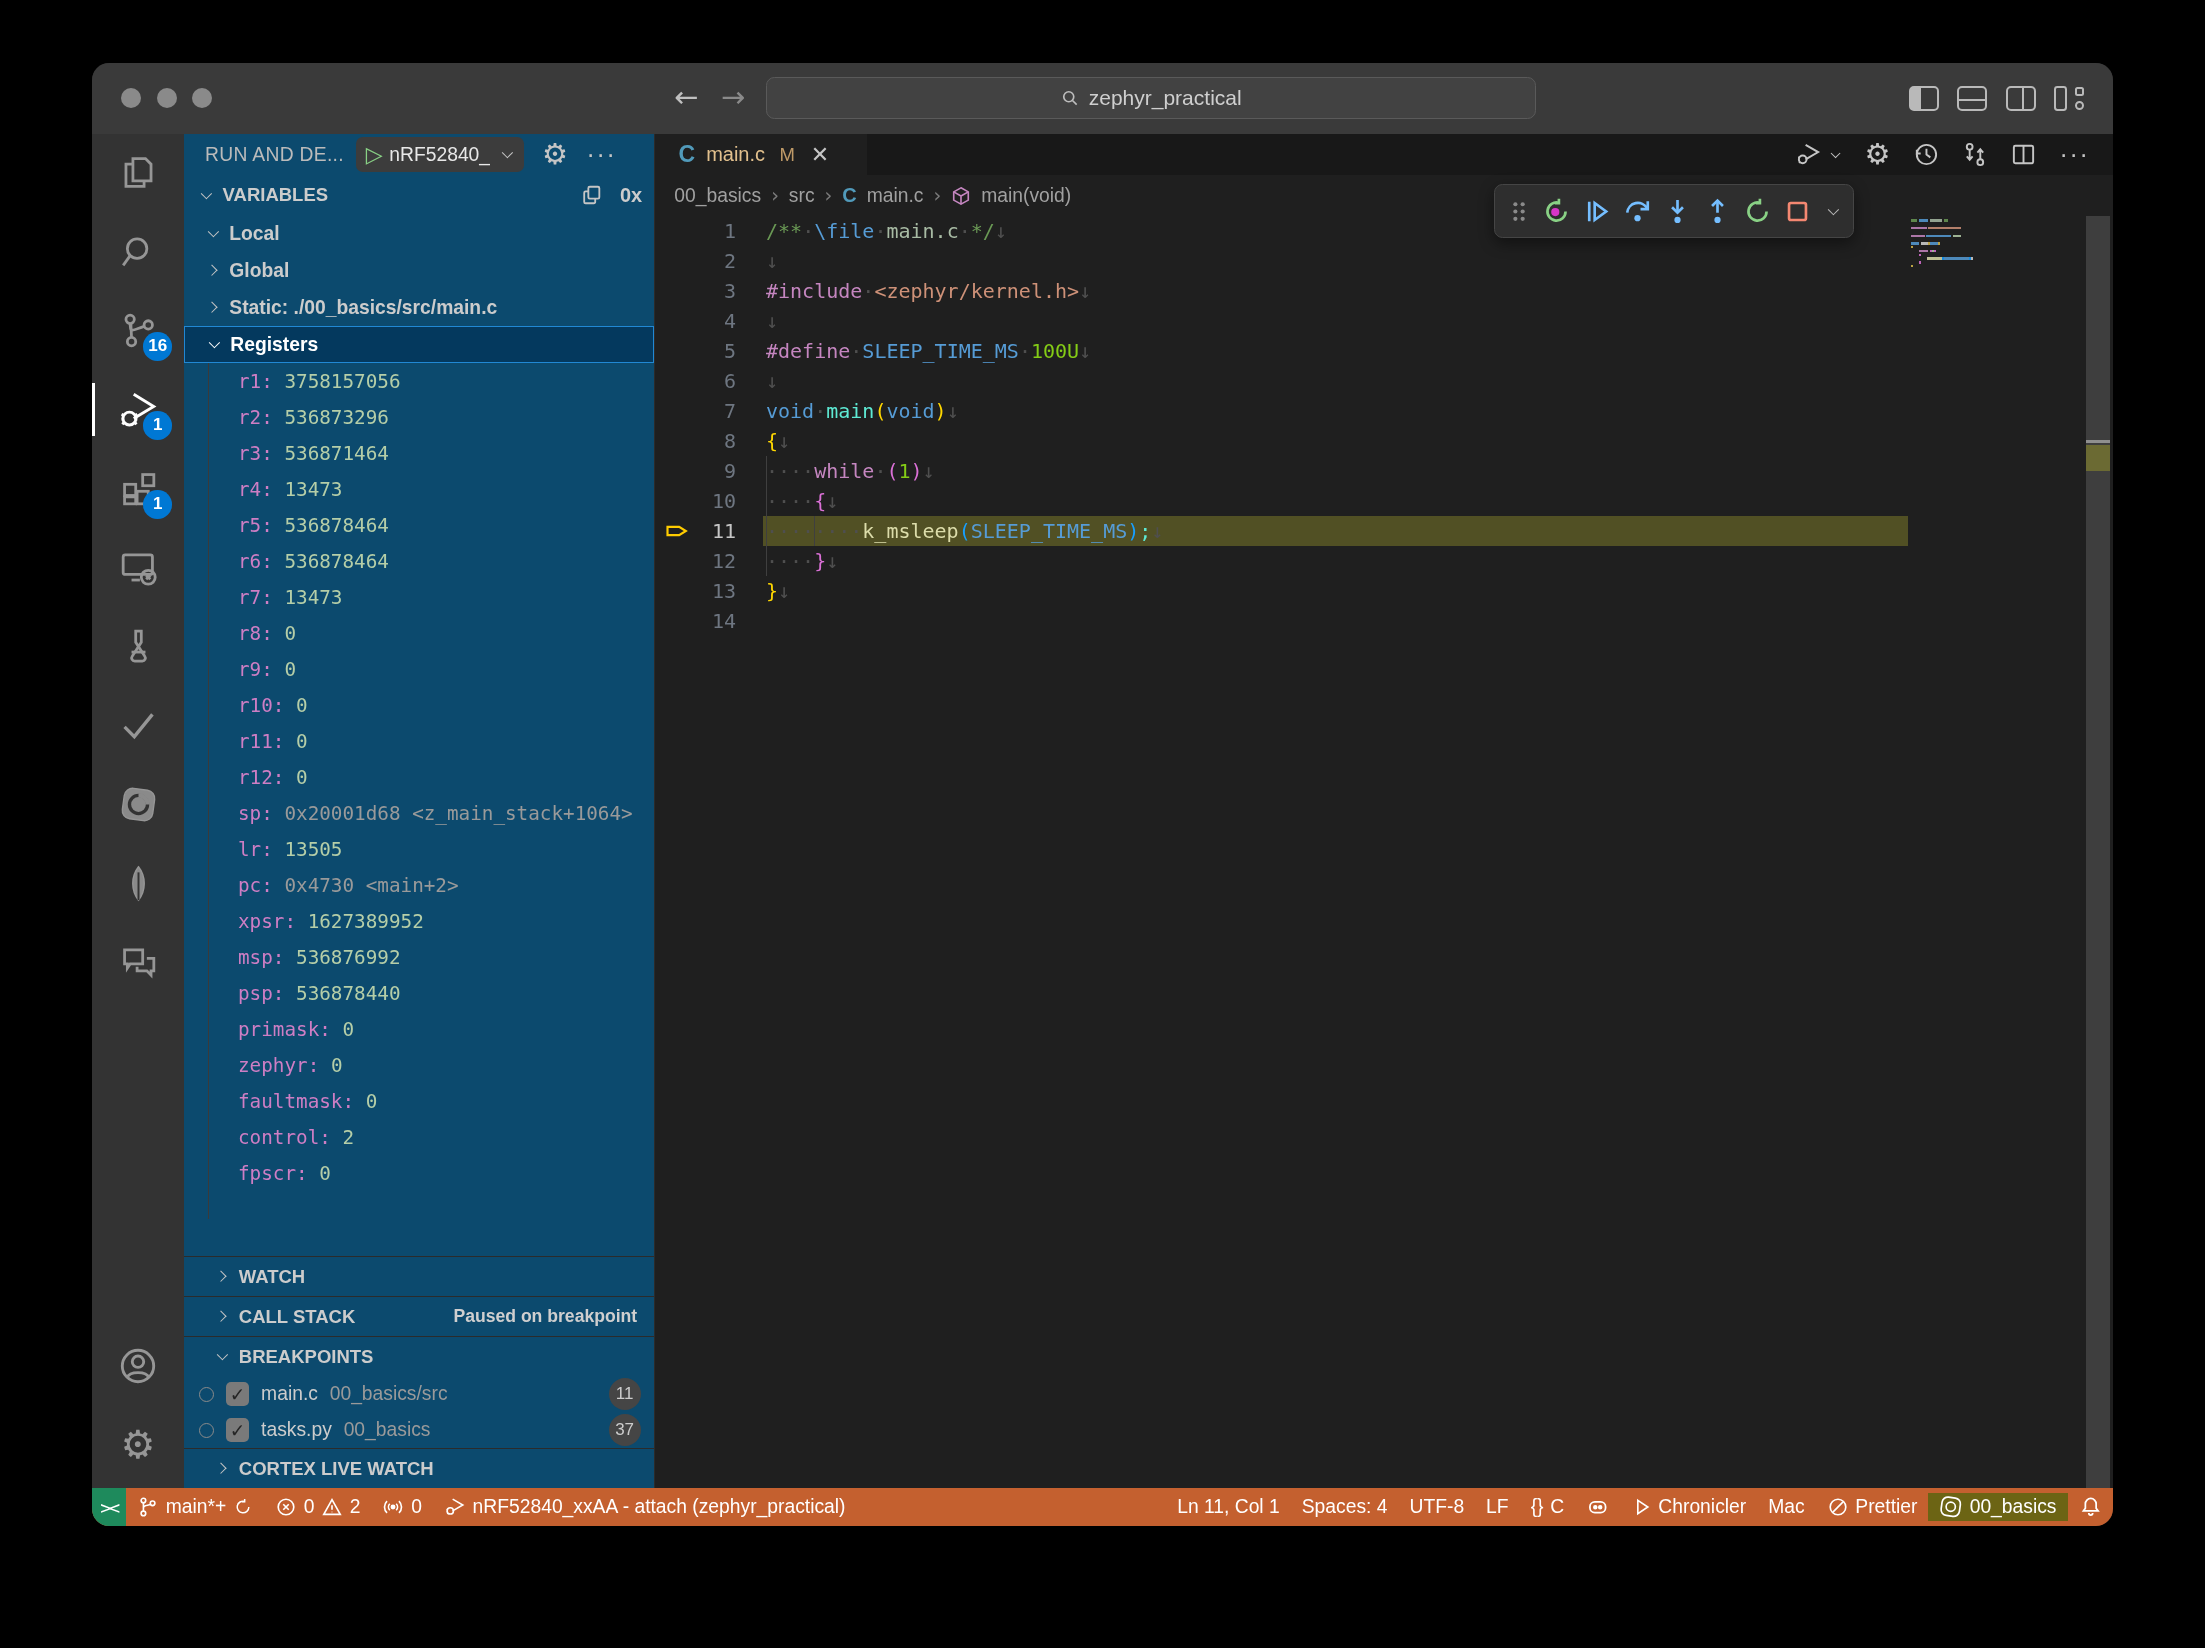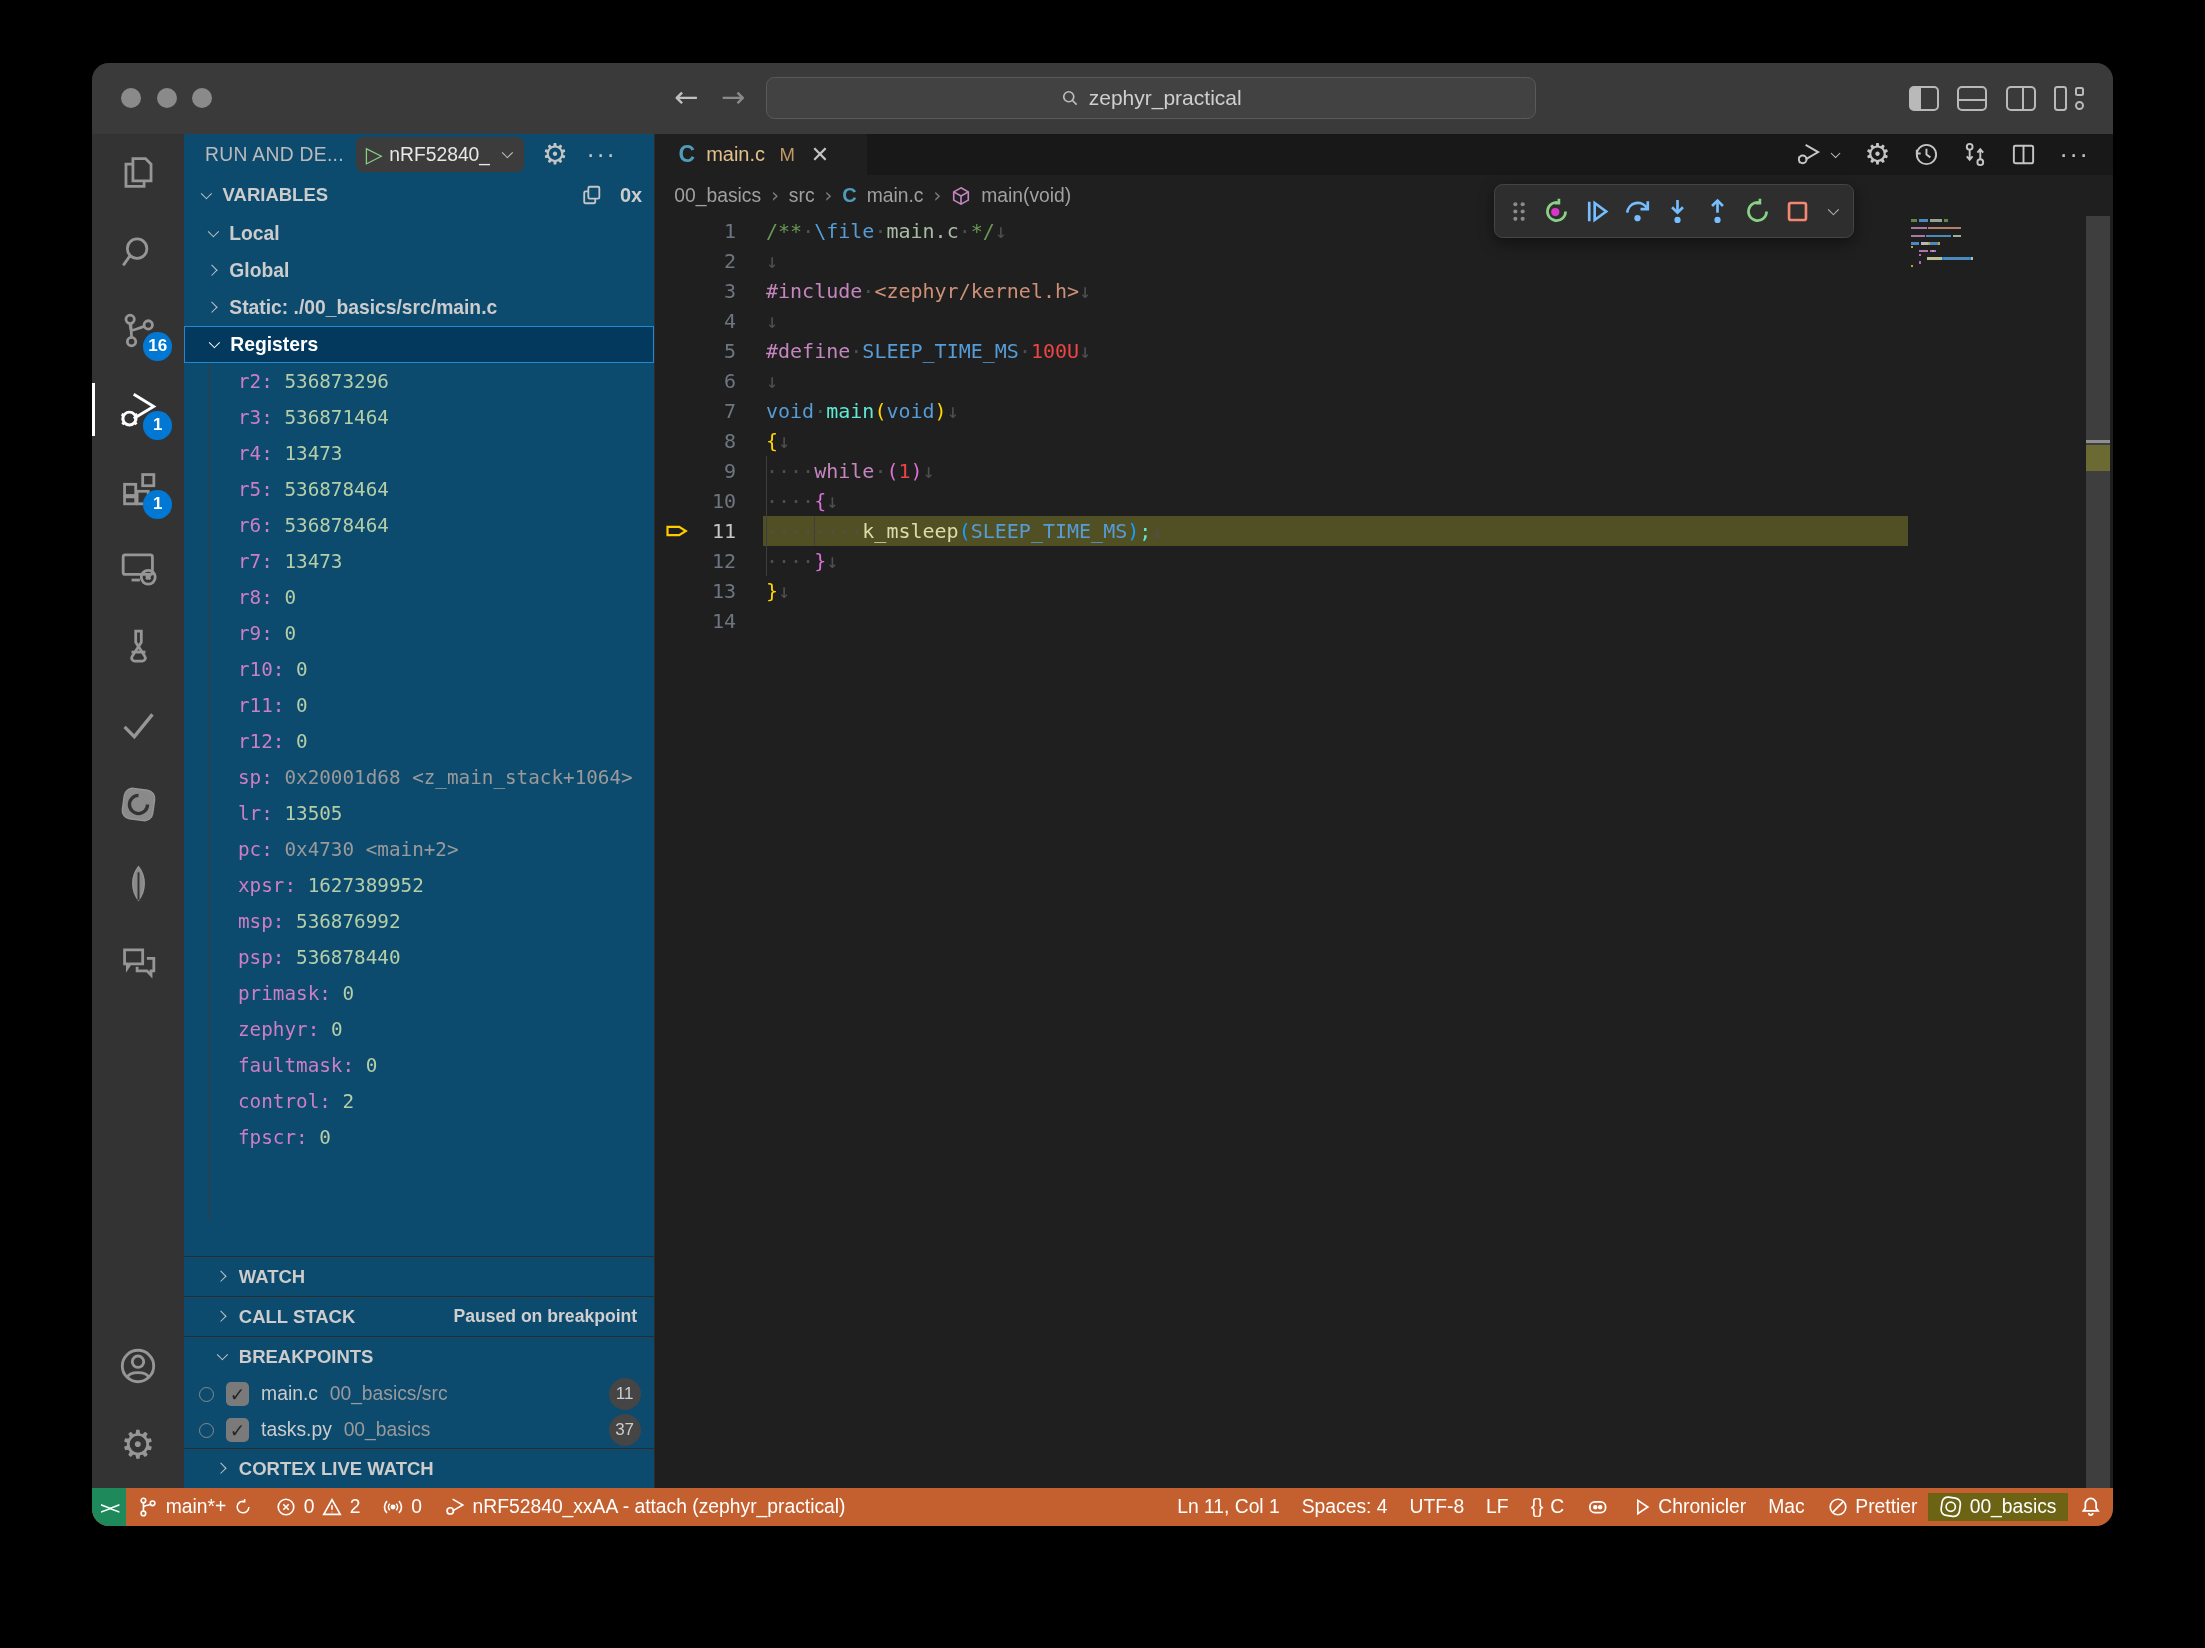--- a/index.html
+++ b/index.html
@@ -84,21 +84,21 @@
   .codewrap { position:absolute; left:0; top:82px; right:0; bottom:0; overflow:hidden;
               font-family:"DejaVu Sans Mono",monospace; font-size:20px; }
   .code-line { position:relative; height:30px; line-height:30px; white-space:pre; }
   .code-line .ln { position:absolute; left:0; width:81px; text-align:right; color:#6e7681; }
   .code-line.current .ln { color:#c6c6c6; }
   .code-line .ct { position:absolute; left:111px; top:0; height:30px; }
   .code-line.current::before { content:''; position:absolute; left:108px; width:1145px; top:0; bottom:0; background:#515024; }
   .guide { position:absolute; top:0; bottom:0; width:1.3px; background:#3f3f3f; }
   .cur-arrow { position:absolute; left:10px; top:5px; }
   .tk-cm{color:#6a9955} .tk-dk{color:#569cd6} .tk-dt{color:#a8bba4} .tk-pp{color:#c586c0}
-  .tk-str{color:#ce9178} .tk-id{color:#569cd6} .tk-num{color:#ef4444} .tk-kw{color:#569cd6}
+  .tk-str{color:#ce9178} .tk-id{color:#569cd6} .tk-num{color:#84cc16} .tk-kw{color:#569cd6}
   .tk-ctl{color:#c586c0} .tk-fn{color:#dcdcaa} .tk-pl{color:#5eead4}
   .tk-b1{color:#ffd700} .tk-b2{color:#da70d6} .tk-b3{color:#179fff} .tk-ws{color:#4f4f4f} .tk-nl{color:#4f4f4f}
   
   .dbg-toolbar { position:absolute; left:839px; top:50px; width:360px; height:54px; background:#2e2e2e; border:0.8px solid #454545;
                  border-radius:8.4px; box-shadow:0 5px 15px rgba(0,0,0,.45); display:flex; align-items:center; justify-content:space-evenly; z-index:5; }
   
   .minimap { position:absolute; right:34px; top:3.4px; width:168px; }
   .mm-line { display:flex; height:2.5px; margin-bottom:1.3px; }
   .mm-line i { display:block; height:2.5px; }
   .ruler { position:absolute; right:3.4px; top:0; bottom:0; width:23.5px; background:#3e3e3e; }
@@ -275,20 +275,21 @@
           <span>Static: ./00_basics/src/main.c</span>
         </div>
         <div class="scope-row selected">
           <span class="chev down" style="border-color:#fff"></span>
           <span>Registers</span>
         </div>
 
         <div class="reg-wrap">
           <span class="reg-guide"></span>
           <div id="registers-list">
+              <div class="reg-row"><span class="reg-name">r1: </span><span class="reg-val">3758157056</span></div>
               <div class="reg-row"><span class="reg-name">r2: </span><span class="reg-val">536873296</span></div>
               <div class="reg-row"><span class="reg-name">r3: </span><span class="reg-val">536871464</span></div>
               <div class="reg-row"><span class="reg-name">r4: </span><span class="reg-val">13473</span></div>
               <div class="reg-row"><span class="reg-name">r5: </span><span class="reg-val">536878464</span></div>
               <div class="reg-row"><span class="reg-name">r6: </span><span class="reg-val">536878464</span></div>
               <div class="reg-row"><span class="reg-name">r7: </span><span class="reg-val">13473</span></div>
               <div class="reg-row"><span class="reg-name">r8: </span><span class="reg-val">0</span></div>
               <div class="reg-row"><span class="reg-name">r9: </span><span class="reg-val">0</span></div>
               <div class="reg-row"><span class="reg-name">r10: </span><span class="reg-val">0</span></div>
               <div class="reg-row"><span class="reg-name">r11: </span><span class="reg-val">0</span></div>

